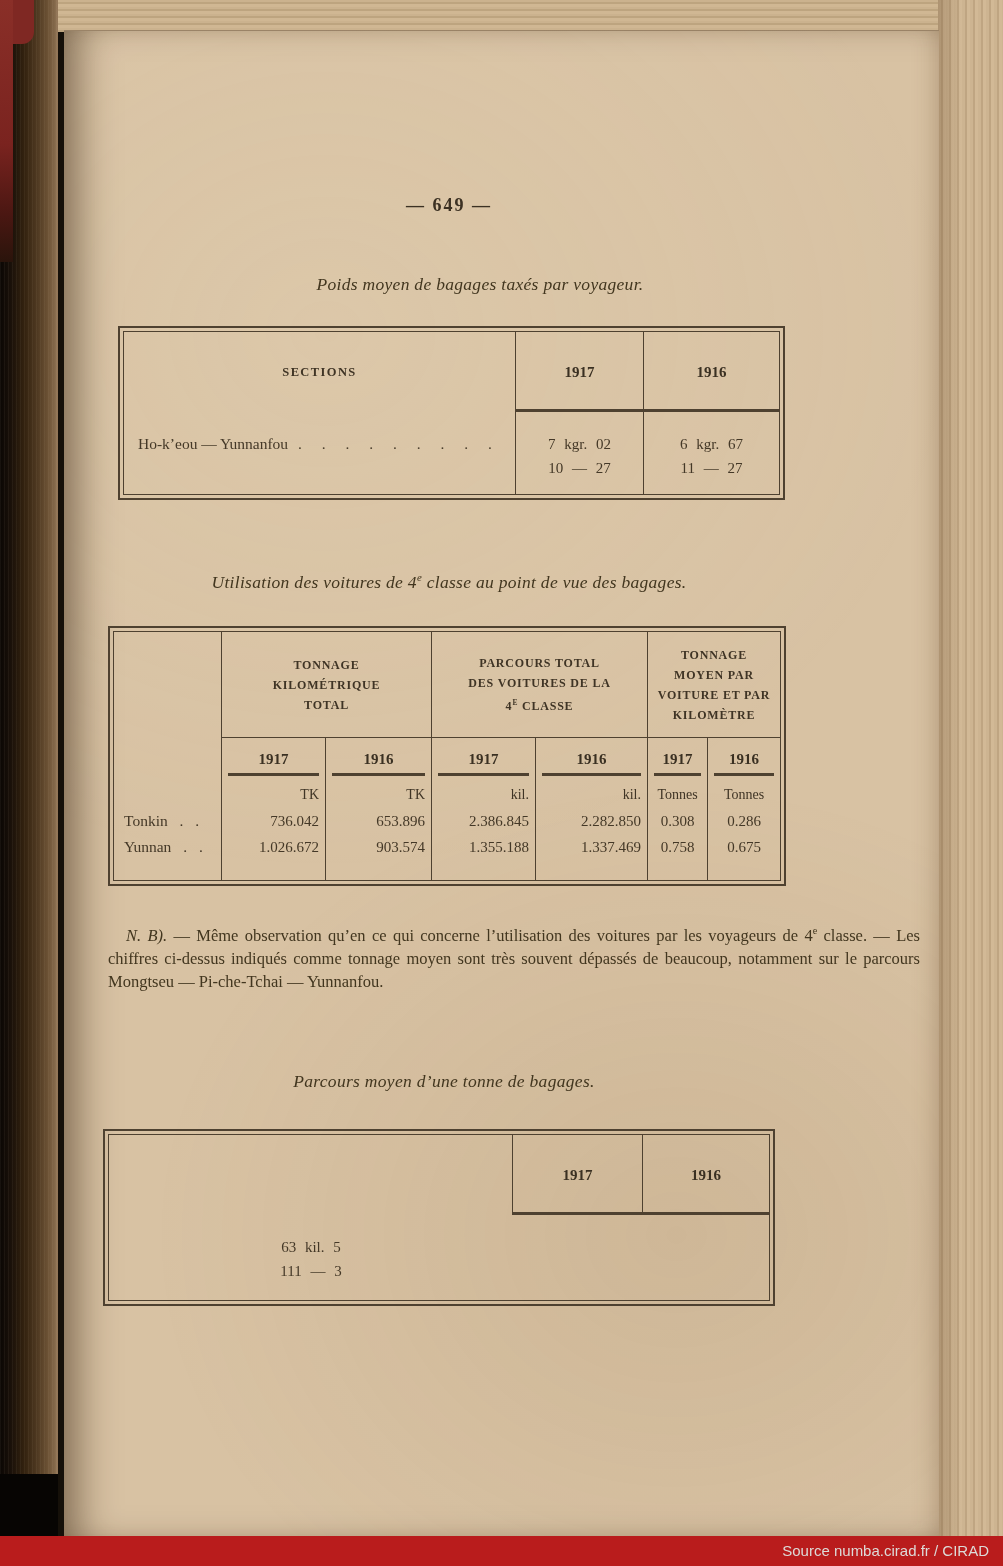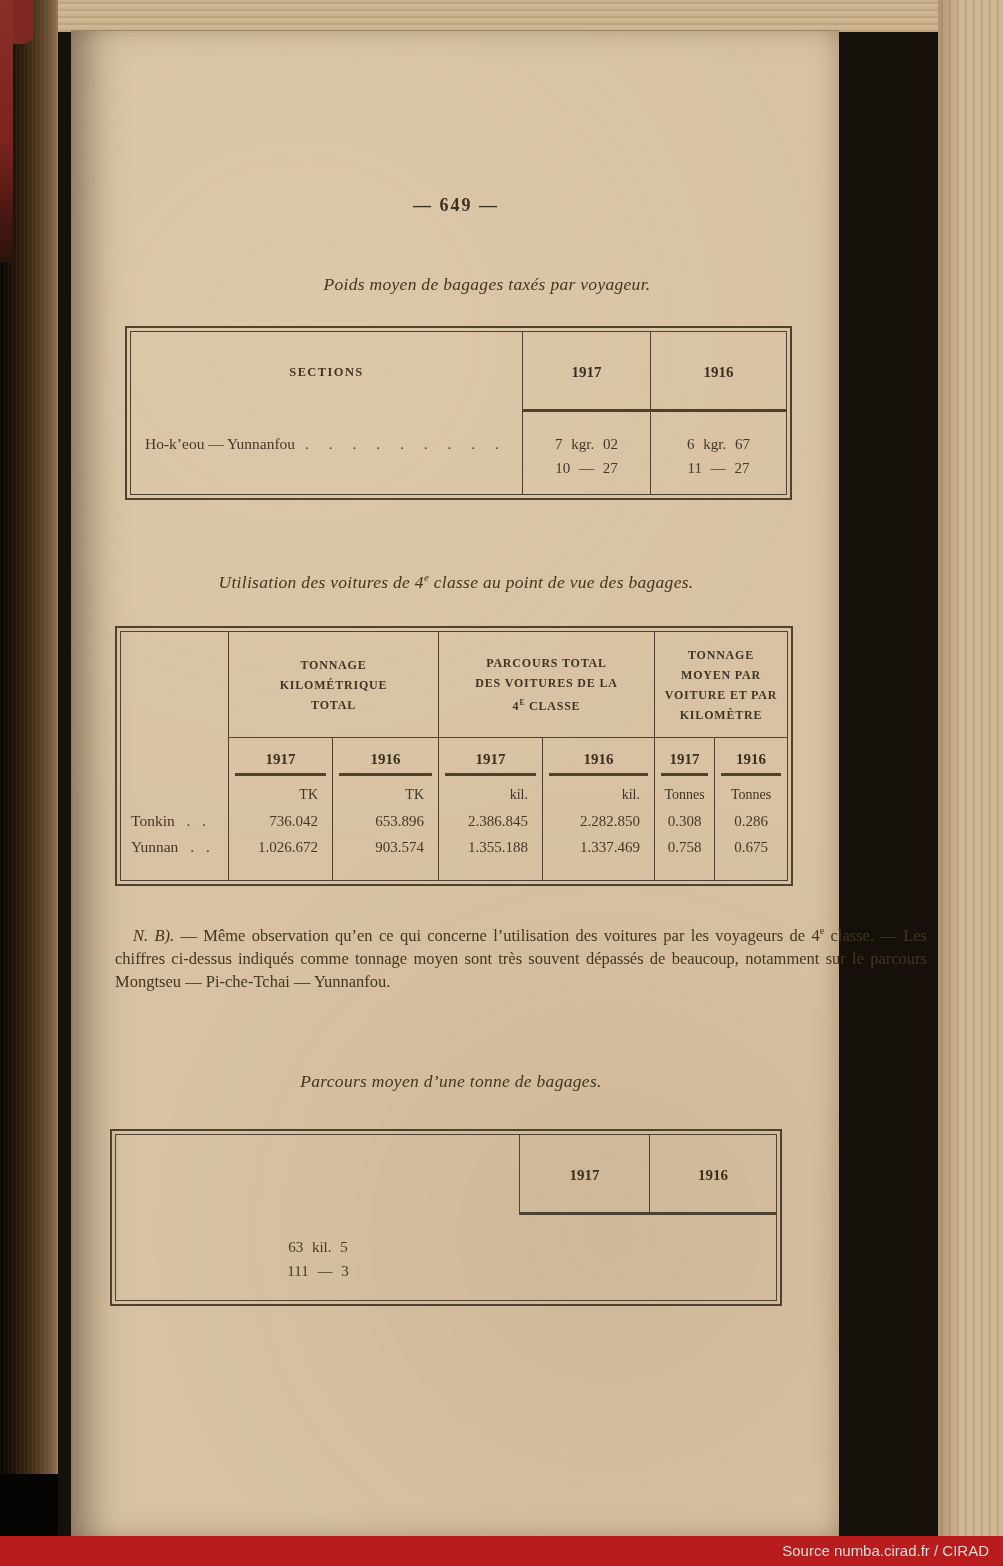--- a/index.html
+++ b/index.html
@@ -20,21 +20,21 @@
     background:
       repeating-linear-gradient(90deg,rgba(250,230,200,.05) 0 1px,rgba(0,0,0,0) 1px 4px),
       linear-gradient(90deg,#0b0704 0%,#191009 18%,#33220f 42%,#503a22 65%,#6b5134 82%,#83684a 94%,#96795a 100%);}
   .spine-red-corner{position:absolute;left:0;top:0;width:34px;height:44px;
     background:#7f2823;border-bottom-right-radius:12px;}
   .spine-red-strip{position:absolute;left:0;top:0;width:13px;height:262px;
     background:linear-gradient(180deg,#8a2f28 0%,#7a231f 55%,#4a1712 82%,#2a140b 100%);}
   .spine-black-bottom{position:absolute;left:0;bottom:0;width:58px;height:92px;background:#070503;}
 
   
-  .page{position:absolute;left:71px;top:30px;width:768px;bottom:30px;
+  .page{position:absolute;left:64px;top:30px;width:875px;bottom:30px;
     background:
       radial-gradient(120% 60% at 30% 20%,rgba(255,245,220,.10),transparent 60%),
       radial-gradient(100% 50% at 70% 80%,rgba(120,85,45,.10),transparent 60%),
       #d8c2a3;
     border-top:1px solid rgba(80,55,30,.45);
     box-shadow:inset 30px 0 40px -18px rgba(45,25,8,.55),
                inset -16px 0 24px -14px rgba(90,60,30,.32);}
 
   .page-number{position:absolute;top:164px;left:0;width:770px;text-align:center;
     font-size:18px;font-weight:700;letter-spacing:2px;color:#3c3123;}
@@ -75,21 +75,21 @@
            grid-template-rows:106px 44px 26px 26px 26px 1fr;}
   .span2{grid-column:span 2;}
   .gh{display:flex;flex-direction:column;align-items:center;justify-content:center;
     font-size:12px;letter-spacing:.8px;font-weight:600;color:#3f3425;line-height:20px;
     white-space:nowrap;}
   .yr2{display:flex;flex-direction:column;align-items:stretch;justify-content:flex-end;padding-bottom:6px;}
   .yr2 .yr-t{text-align:center;font-size:15px;font-weight:700;color:#3a3022;}
   .yr2 .yr-bar{height:3px;background:#4e4130;margin:5px 6px 0;}
   .unit{display:flex;align-items:center;font-size:14px;color:#3f3425;}
   .num{display:flex;align-items:center;font-size:15px;white-space:nowrap;}
-  .right{justify-content:flex-end;padding-right:14px;}
+  .right{justify-content:flex-end;padding-right:6px;}
   .center{justify-content:center;}
   .rowlab{display:flex;align-items:center;padding-left:10px;font-size:15.5px;word-spacing:8px;white-space:nowrap;}
 
   
   .note{position:absolute;top:888px;left:44px;width:812px;text-align:justify;
     font-size:16.5px;line-height:23px;text-indent:18px;color:#42361f;}
   .nb-lead{font-style:italic;}
 
   
   .source-bar{position:absolute;left:0;right:0;bottom:0;height:30px;background:#b91c1c;

